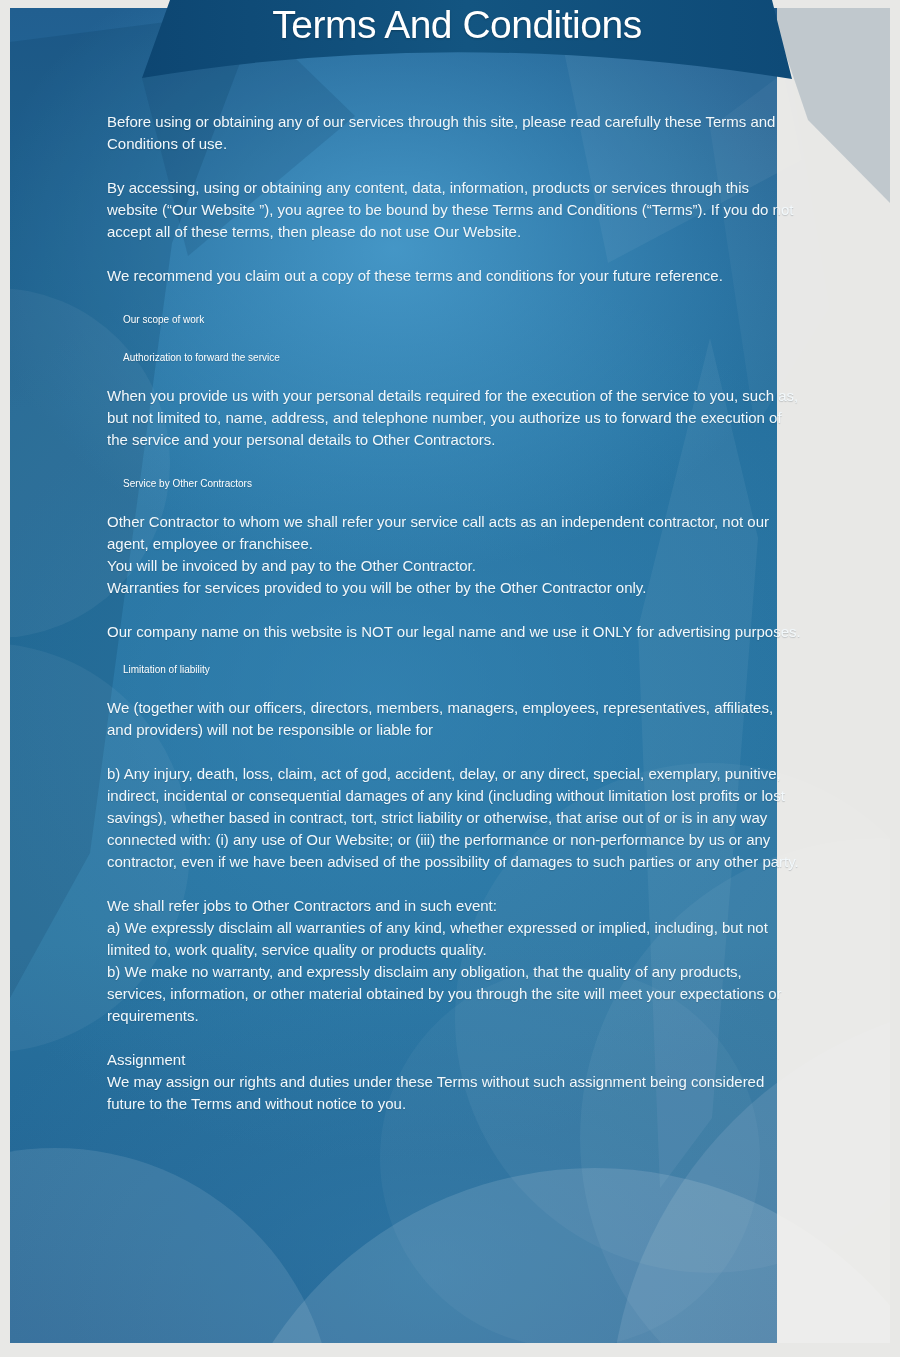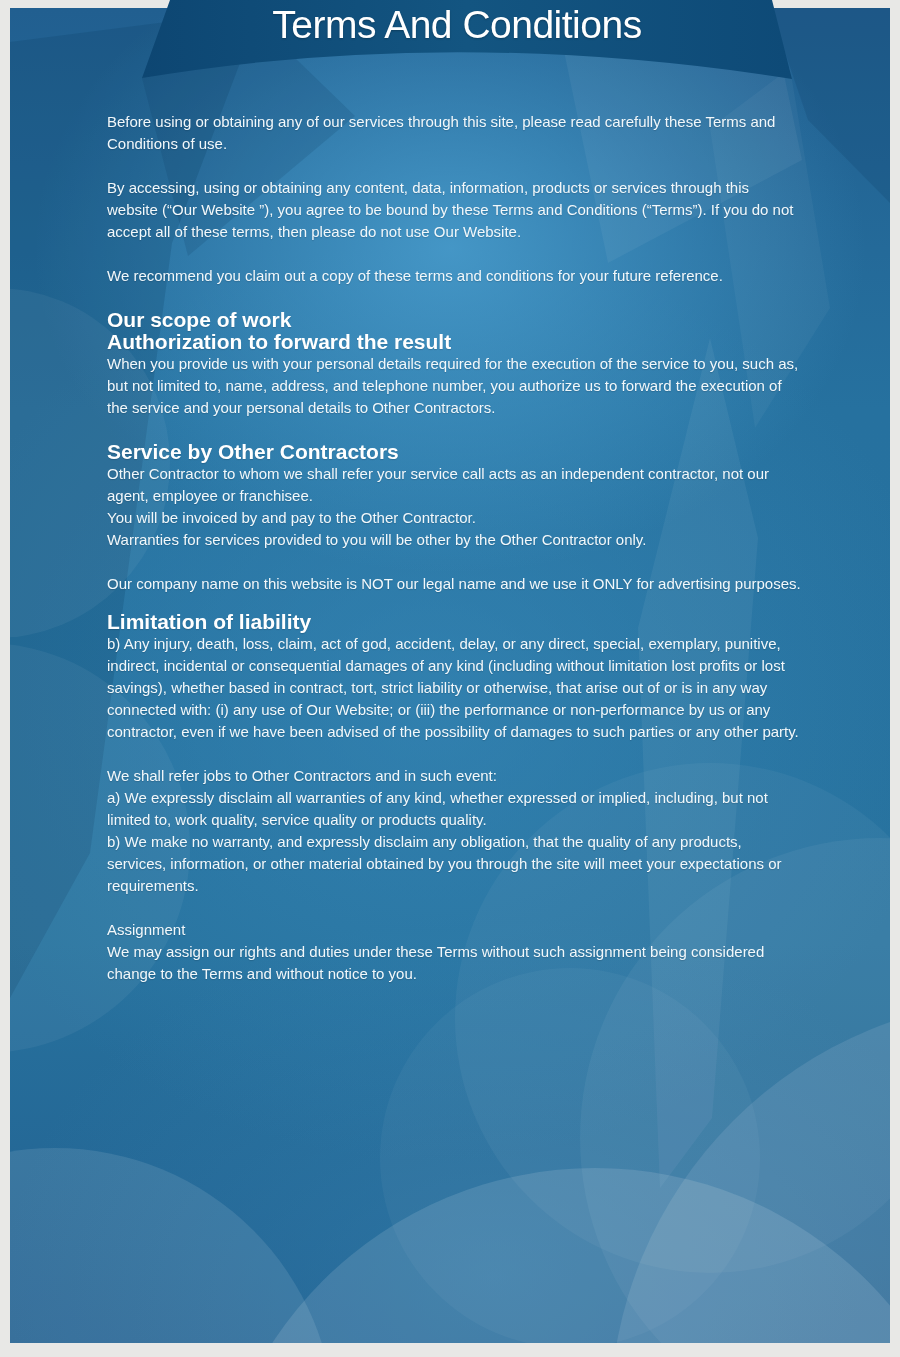--- a/index.html
+++ b/index.html
@@ -3,21 +3,21 @@
 <meta charset="utf-8">
 <style>
   html,body{margin:0;padding:0;}
   body{
     width:900px;height:1357px;position:relative;overflow:hidden;
     background:#e8e8e6;
     font-family:"Liberation Sans","DejaVu Sans",sans-serif;
   }
   
   .panel{
-    position:absolute;left:10px;top:8px;width:880px;height:1335px;
+    position:absolute;left:10px;top:8px;width:767px;height:1335px;
     background-color:#226392;
     background-image:
       radial-gradient(ellipse 640px 500px at 50% 18%, rgba(74,158,206,0.85) 0%, rgba(74,158,206,0) 65%),
       radial-gradient(ellipse 720px 640px at 48% 52%, rgba(58,140,188,0.55) 0%, rgba(58,140,188,0) 72%),
       radial-gradient(ellipse 700px 520px at 55% 95%, rgba(52,130,176,0.5) 0%, rgba(52,130,176,0) 70%),
       linear-gradient(180deg,#215f90 0%,#26719f 30%,#27729e 70%,#226090 100%);
   }
   .decor{position:absolute;left:0;top:0;width:880px;height:1335px;}
   
   .banner{position:absolute;left:0;top:0;width:900px;height:100px;}
@@ -28,21 +28,21 @@
     text-shadow:0 1px 2px rgba(0,0,0,0.25);
   }
   
   .content{
     position:absolute;left:97px;top:103px;width:695px;
     color:#f2f8fb;font-size:15px;line-height:22px;
     text-shadow:0 1px 1px rgba(0,20,40,0.18);
   }
   .content p,.content h2{padding:0;}
   .p{margin:0 0 22px 0;font-weight:normal;}
-  .h{margin:0;font-size:21px;line-height:22px;font-weight:bold;color:#ffffff;}
+  .h{margin:16px;font-size:10px;line-height:22px;font-weight:normal;color:#ffffff;}
   .tight{margin-bottom:16px;}
   .pre{white-space:pre-line;}
 </style>
 </head>
 <body>
 
 <div class="panel">
 
   <svg class="decor" viewBox="0 0 880 1335" width="880" height="1335" preserveAspectRatio="none">
 
@@ -64,34 +64,35 @@
     <circle cx="700" cy="1010" r="255" fill="#ffffff" opacity="0.045"></circle>
     <circle cx="870" cy="1130" r="300" fill="#ffffff" opacity="0.05"></circle>
     <circle cx="560" cy="1150" r="190" fill="#ffffff" opacity="0.04"></circle>
   </svg>
 
   <div class="content">
     <p class="p">Before using or obtaining any of our services through this site, please read carefully these Terms and Conditions of use.</p>
     <p class="p">By accessing, using or obtaining any content, data, information, products or services through this website (“Our Website ”), you agree to be bound by these Terms and Conditions (“Terms”). If you do not accept all of these terms, then please do not use Our Website.</p>
     <p class="p">We recommend you claim out a copy of these terms and conditions for your future reference.</p>
     <h2 class="h">Our scope of work</h2>
-    <h2 class="h">Authorization to forward the result</h2>
+    <h2 class="h">Authorization to forward the service</h2>
     <p class="p">When you provide us with your personal details required for the execution of the service to you, such as, but not limited to, name, address, and telephone number, you authorize us to forward the execution of the service and your personal details to Other Contractors.</p>
     <h2 class="h">Service by Other Contractors</h2>
     <p class="p pre">Other Contractor to whom we shall refer your service call acts as an independent contractor, not our agent, employee or franchisee.
 You will be invoiced by and pay to the Other Contractor.
 Warranties for services provided to you will be other by the Other Contractor only.</p>
     <p class="p tight">Our company name on this website is NOT our legal name and we use it ONLY for advertising purposes.</p>
     <h2 class="h">Limitation of liability</h2>
+    <p class="p">We (together with our officers, directors, members, managers, employees, representatives, affiliates, and providers) will not be responsible or liable for</p>
     <p class="p">b) Any injury, death, loss, claim, act of god, accident, delay, or any direct, special, exemplary, punitive, indirect, incidental or consequential damages of any kind (including without limitation lost profits or lost savings), whether based in contract, tort, strict liability or otherwise, that arise out of or is in any way connected with: (i) any use of Our Website; or (iii) the performance or non-performance by us or any contractor, even if we have been advised of the possibility of damages to such parties or any other party.</p>
     <p class="p pre">We shall refer jobs to Other Contractors and in such event:
 a) We expressly disclaim all warranties of any kind, whether expressed or implied, including, but not limited to, work quality, service quality or products quality.
 b) We make no warranty, and expressly disclaim any obligation, that the quality of any products, services, information, or other material obtained by you through the site will meet your expectations or requirements.</p>
     <p class="p pre">Assignment
-We may assign our rights and duties under these Terms without such assignment being considered change to the Terms and without notice to you.</p>
+We may assign our rights and duties under these Terms without such assignment being considered future to the Terms and without notice to you.</p>
   </div>
 </div>
 
 <div class="banner">
   <svg viewBox="0 0 900 100" width="900" height="100">
     <defs>
       <linearGradient id="ribbonGrad" x1="0" y1="0" x2="1" y2="0">
         <stop offset="0" stop-color="#0d4672"></stop>
         <stop offset="0.5" stop-color="#135581"></stop>
         <stop offset="1" stop-color="#0e4a77"></stop>

